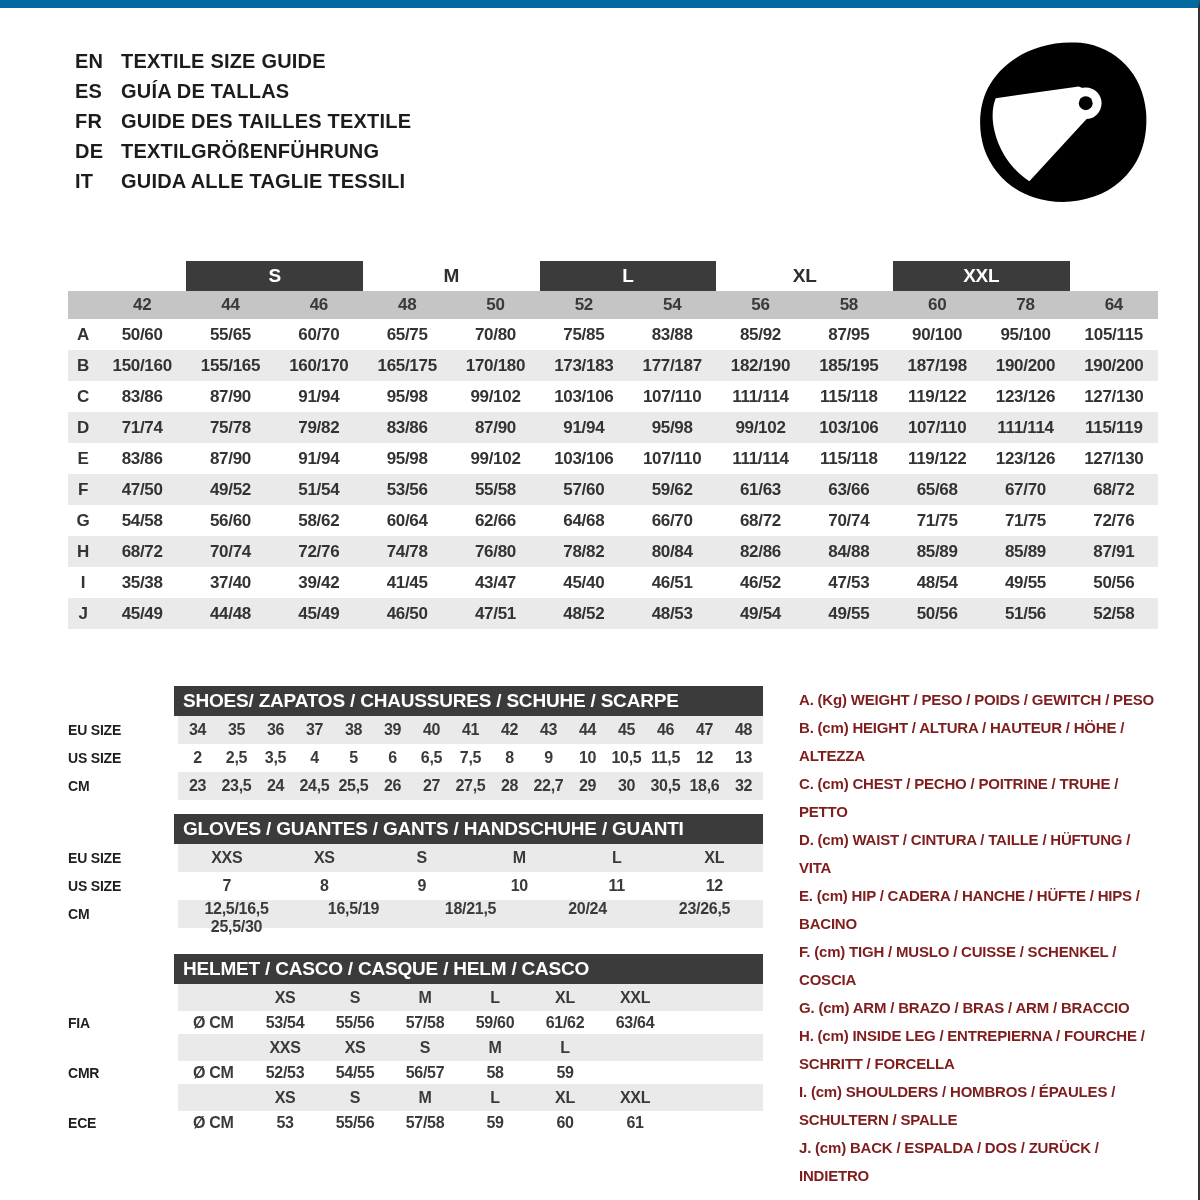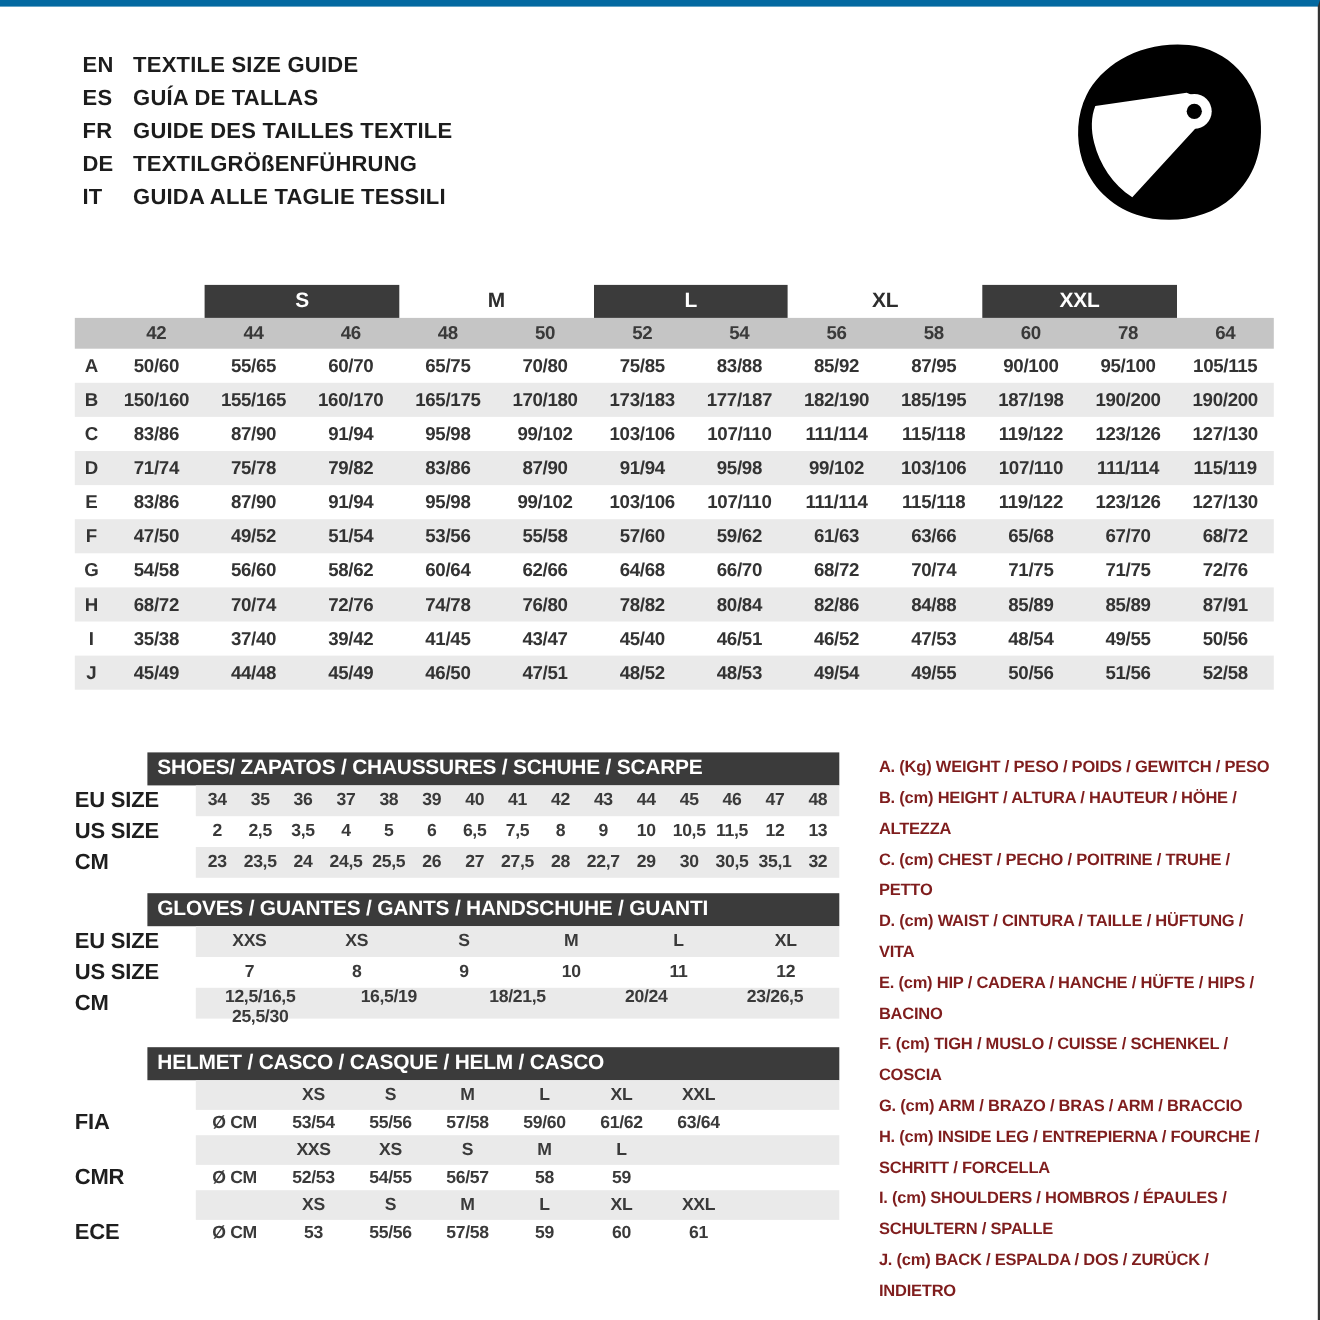--- a/index.html
+++ b/index.html
@@ -1,18 +1,18 @@
 <!DOCTYPE html>
 <html><head>
 <meta charset="utf-8">
 <style>
   html,body{margin:0;padding:0;background:#fff;}
   .page{
     position:relative;width:1200px;height:1200px;background:#fff;overflow:hidden;
-    box-sizing:border-box;border-top:6px solid #0369a1;border-right:2px solid #333;
+    box-sizing:border-box;border-top:8px solid #0369a1;border-right:2px solid #333;
     font-family:"Liberation Sans",sans-serif;color:#2e2e2e;
   }
   
   .top{position:relative;padding:38px 0 0 75px;height:172px;}
   .lang-row{display:flex;font-size:20px;font-weight:700;line-height:30px;letter-spacing:0.2px;color:#1c1c1c;}
   .lang-code{width:46px;flex:0 0 46px;}
   .helmet-icon{position:absolute;top:28px;right:45px;}
   
   .sizetable{margin:43px 42px 0 68px;width:1090px;}
   .sh-row,.num-row,.data-row{display:grid;grid-template-columns:30px repeat(12,1fr);}
@@ -20,24 +20,24 @@
   .sh-cell{display:flex;align-items:center;justify-content:center;font-weight:700;font-size:19px;letter-spacing:-0.2px;color:#2e2e2e;}
   .sh-dark{background:#3b3b3b;color:#fff;}
   .num-row{height:28px;background:#c5c5c5;}
   .num-cell{display:flex;align-items:center;justify-content:center;font-weight:700;font-size:17px;color:#3a3a3a;letter-spacing:-0.3px;}
   .data-row{height:31px;}
   .data-row.stripe{background:#eaeaea;}
   .cell{display:flex;align-items:center;justify-content:center;font-weight:700;font-size:17px;color:#333;letter-spacing:-0.3px;white-space:nowrap;}
   
   .bottom{display:flex;margin:57px 40px 0 68px;}
   .bottom-left{width:695px;flex:0 0 695px;}
-  .titlebar{margin-left:66px;height:30px;background:#3b3b3b;color:#fff;display:flex;align-items:center;
+  .titlebar{margin-left:106px;height:30px;background:#3b3b3b;color:#fff;display:flex;align-items:center;
             padding-left:9px;box-sizing:border-box;font-size:19px;font-weight:700;letter-spacing:-0.2px;}
   .srow{display:flex;height:28px;}
-  .rlabel{width:110px;flex:0 0 110px;display:flex;align-items:center;font-weight:700;font-size:20px;color:#1e1e1e;letter-spacing:-0.2px;}
+  .rlabel{width:110px;flex:0 0 110px;display:flex;align-items:center;font-weight:700;font-size:14px;color:#1e1e1e;letter-spacing:-0.2px;}
   .band{flex:1;display:grid;}
   .band.gray{background:#eaeaea;}
   .bcell{display:flex;align-items:center;justify-content:center;font-weight:700;font-size:16px;color:#3a3a3a;letter-spacing:-0.3px;white-space:nowrap;}
   .bcell.unit{justify-content:flex-start;padding-left:4px;margin-left:11px;}
   .section.gloves{margin-top:14px;}
   .section.helmet{margin-top:26px;}
   .hband{grid-template-columns:72px repeat(6,70px) 1fr;}
   .hrow-gray{height:27px;}
   .hrow-white{height:23px;text-align:right;}
   
@@ -311,21 +311,21 @@
                 <div class="bcell">24,5</div>
                 <div class="bcell">25,5</div>
                 <div class="bcell">26</div>
                 <div class="bcell">27</div>
                 <div class="bcell">27,5</div>
                 <div class="bcell">28</div>
                 <div class="bcell">22,7</div>
                 <div class="bcell">29</div>
                 <div class="bcell">30</div>
                 <div class="bcell">30,5</div>
-                <div class="bcell">35,1</div>
+                <div class="bcell">18,6</div>
                 <div class="bcell">32</div>
               </div>
             </div>
           </div>
       </div>
 
       <div class="section gloves">
         <div class="titlebar">GLOVES / GUANTES / GANTS / HANDSCHUHE / GUANTI</div>
         <div id="gloves-rows">
             <div class="srow">

